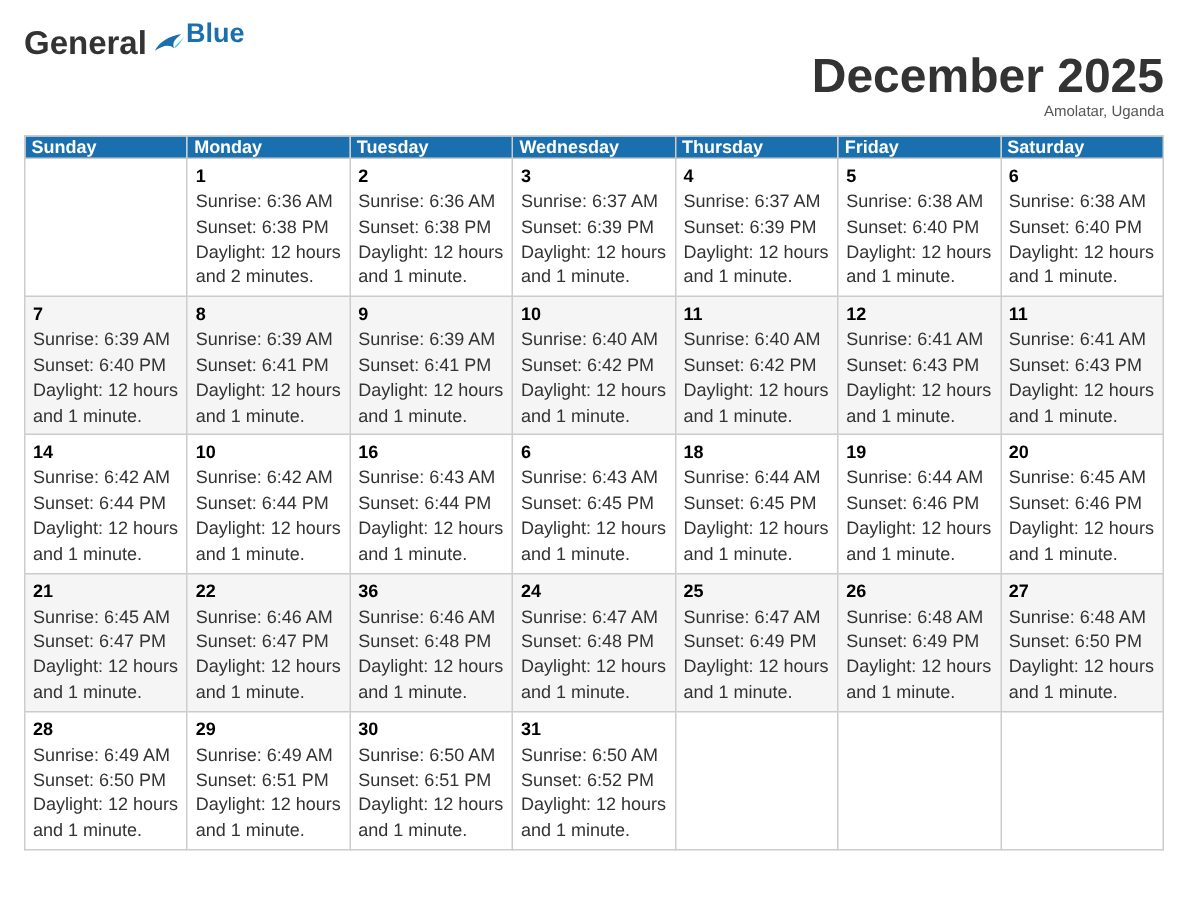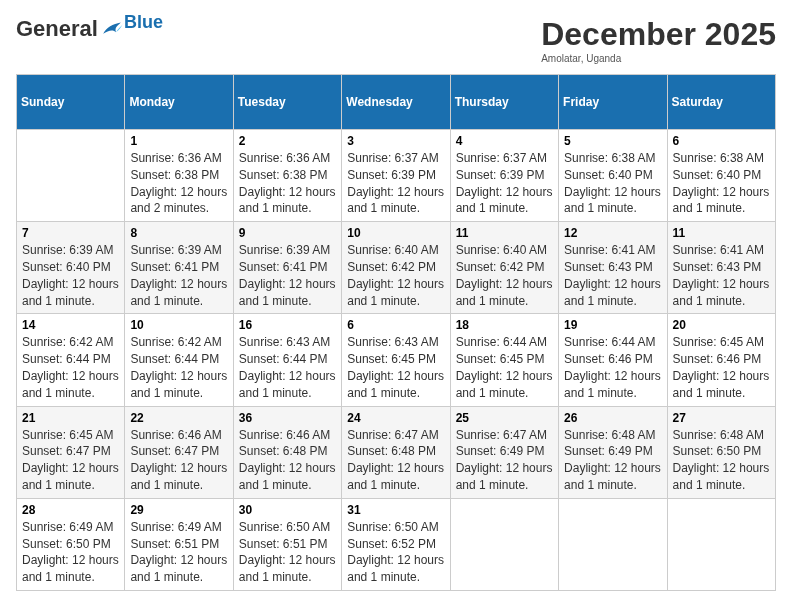--- a/index.html
+++ b/index.html
@@ -27,39 +27,41 @@
       font-size: 22px;
       font-weight: bold;
       color: #333;
     }
     .logo-bird {
       width: 24px;
       height: 20px;
       margin-left: 2px;
     }
     .title-block {
+      text-align: right;
+      margin-top: 16px;
     }
     .month-title {
       font-size: 32px;
       font-weight: bold;
       color: #333;
     }
     .location {
       font-size: 10px;
       color: #555;
     }
     .calendar {
       width: 100%;
       border-collapse: collapse;
       font-size: 11px;
     }
     .calendar th {
       background: #1a6faf;
       color: #fff;
-      padding: 20px 4px;
+      padding: 0 4px;
       text-align: left;
       font-size: 12px;
       border: 1px solid #ccc;
     }
     .calendar td {
       border: 1px solid #ccc;
       vertical-align: top;
       padding: 4px 5px;
       width: 108px;
       min-height: 80px;

